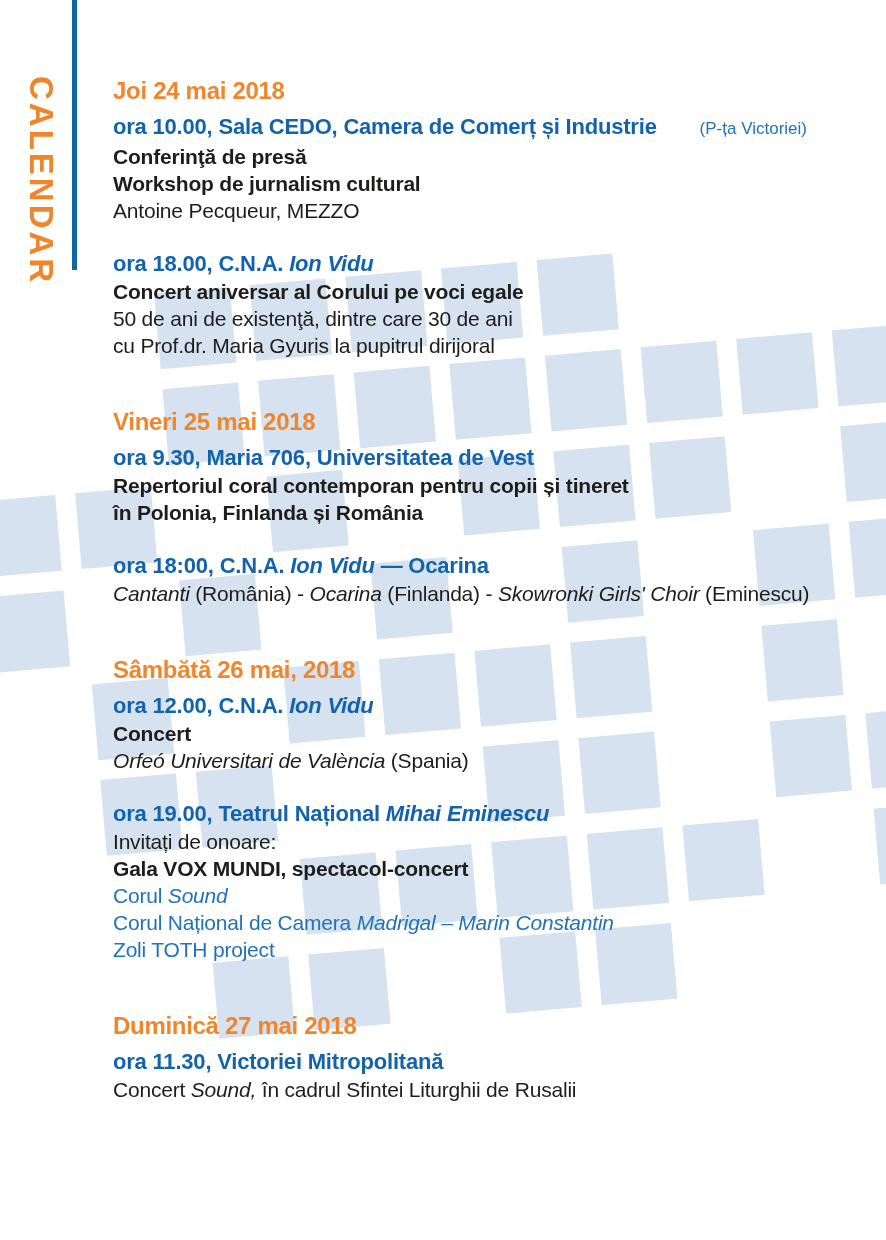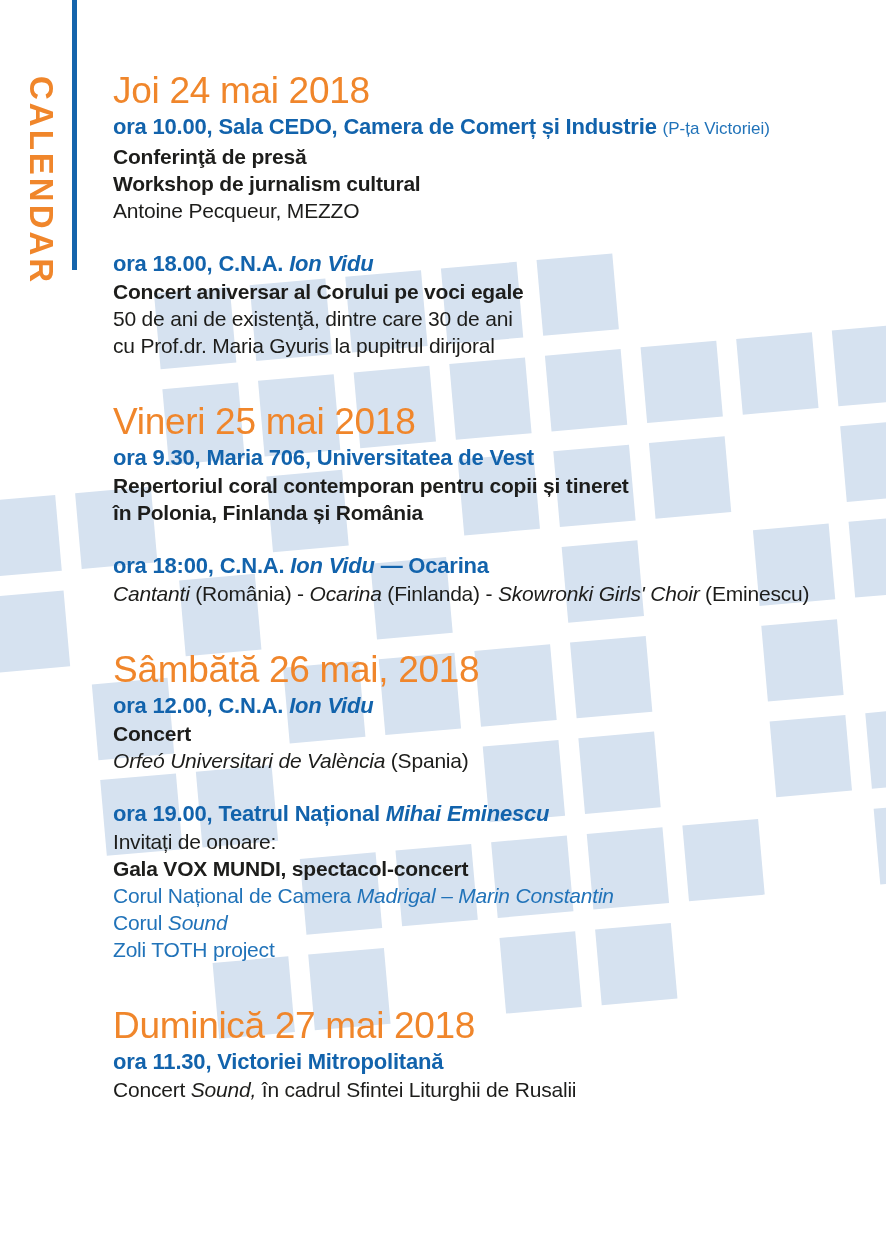--- a/index.html
+++ b/index.html
@@ -12,31 +12,31 @@
   .sq{position:absolute;width:76px;height:76px;background:var(--square,#D6E2F0);}
 
   
   .rule{position:absolute;left:72px;top:0;width:5px;height:270px;background:var(--rule,#1464AC);z-index:2;}
   .vlabel{position:absolute;left:22px;top:76px;z-index:2;writing-mode:vertical-rl;
           font-size:33px;font-weight:bold;color:var(--orange,#F0862B);letter-spacing:3px;}
 
   
   .content{position:absolute;left:113px;top:74px;right:12px;z-index:1;}
   .day{margin:0 0 46px 0;}
-  .date{margin:0 0 5px 0;font-size:37px;line-height:34px;font-weight:normal;
+  .date{margin:0 0 5px 0;font-size:24px;line-height:34px;font-weight:bold;
         color:var(--orange,#F0862B);letter-spacing:-0.3px;}
   .event{margin:0 0 26px 0;}
   .day .event:last-child{margin-bottom:0;}
   .line{margin:0;font-size:21px;line-height:27px;color:var(--ink,#1d1d1b);
         letter-spacing:-0.2px;white-space:nowrap;}
   .line.time{font-size:22px;line-height:28px;font-weight:bold;color:var(--blue-bold,#1263AC);}
   .line.bold{font-weight:bold;}
   .line.blue{color:var(--blue-reg,#2173B9);}
   .it{font-style:italic;}
-  .small{font-size:17px;font-weight:normal;color:var(--blue-reg,#2173B9);letter-spacing:0;}
+  .small{font-size:17px;font-weight:normal;color:var(--blue-reg,#2173B9);letter-spacing:0;margin-left:37px;}
 </style>
 </head>
 <body>
 
 <div class="page">
   <div class="mosaic">
     <div class="mosaic-inner">
         <div class="sq" style="left: 192px; top: 192px;"></div>
         <div class="sq" style="left: 288px; top: 192px;"></div>
         <div class="sq" style="left: 384px; top: 192px;"></div>
@@ -121,22 +121,22 @@
         <h2 class="date">Sâmbătă 26 mai, 2018</h2>
         <div class="event">
           <p class="line time"><span>ora 12.00, C.N.A. </span><span class="it ">Ion Vidu</span></p>
           <p class="line bold"><span>Concert</span></p>
           <p class="line body"><span class="it ">Orfeó Universitari de València</span><span> (Spania)</span></p>
         </div>
         <div class="event">
           <p class="line time"><span>ora 19.00, Teatrul Național </span><span class="it ">Mihai Eminescu</span></p>
           <p class="line body"><span>Invitați de onoare:</span></p>
           <p class="line bold"><span>Gala VOX MUNDI, spectacol-concert</span></p>
+          <p class="line blue"><span>Corul </span><span class="it ">Sound</span></p>
           <p class="line blue"><span>Corul Național de Camera </span><span class="it ">Madrigal – Marin Constantin</span></p>
-          <p class="line blue"><span>Corul </span><span class="it ">Sound</span></p>
           <p class="line blue"><span>Zoli TOTH project</span></p>
         </div>
       </section>
       <section class="day">
         <h2 class="date">Duminică 27 mai 2018</h2>
         <div class="event">
           <p class="line time"><span>ora 11.30, Victoriei Mitropolitană</span></p>
           <p class="line body"><span>Concert </span><span class="it ">Sound,</span><span> în cadrul Sfintei Liturghii de Rusalii</span></p>
         </div>
       </section>

